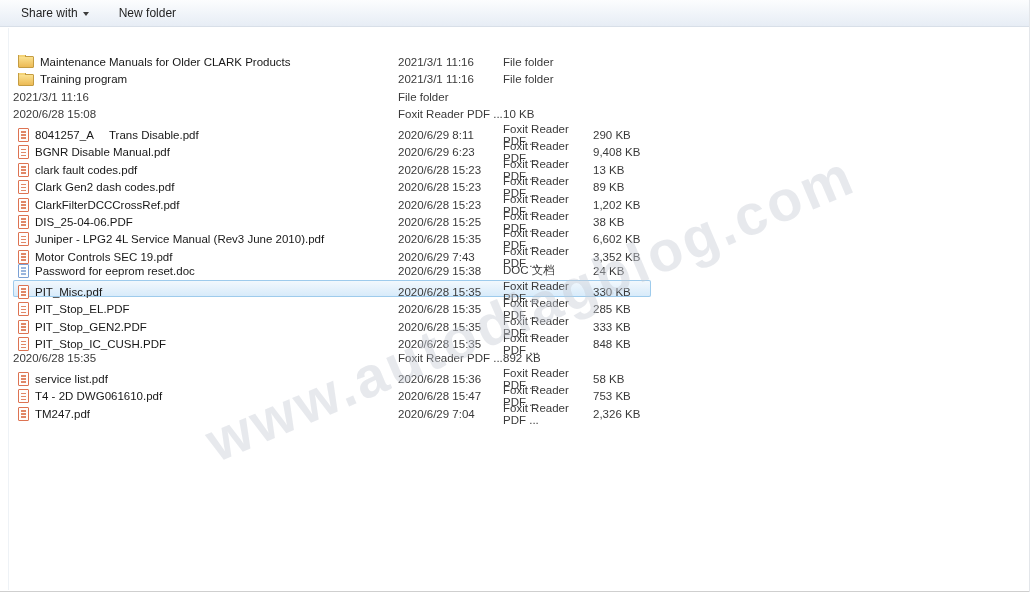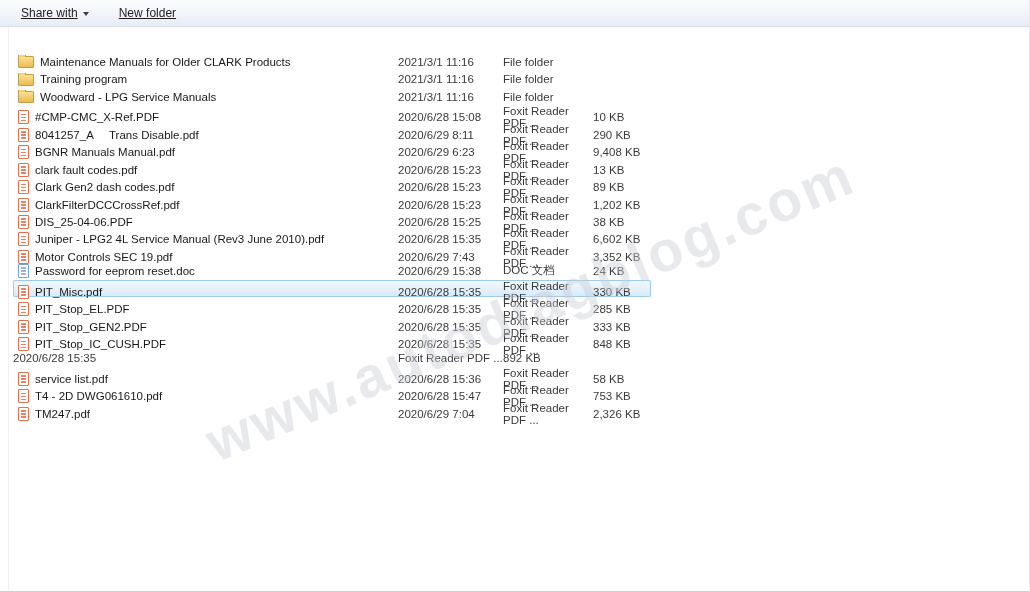--- a/index.html
+++ b/index.html
@@ -7,21 +7,21 @@
   .window{position:relative;width:1030px;height:592px;background:#fff;overflow:hidden;
           border-right:1px solid #e3e6ea;box-sizing:border-box;}
   .bottom-edge{position:absolute;left:0;right:0;bottom:0;height:1px;background:#cfcfcf;}
 
   
   .toolbar{position:absolute;left:0;top:0;width:100%;height:27px;
            background:linear-gradient(to bottom,#fcfdfe 0%,#f0f4f9 55%,#e7edf5 100%);
            border-bottom:1px solid #d8dfe8;display:flex;align-items:center;box-sizing:border-box;
            padding-left:12px;}
   .tb-btn{display:inline-flex;align-items:center;gap:5px;padding:3px 8px;font-size:12px;color:#1e1e1e;
-          border:1px solid transparent;border-radius:2px;cursor:default;text-decoration:underline;}
+          border:1px solid transparent;border-radius:2px;cursor:default;}
   .tb-btn + .tb-btn{margin-left:12px;text-align:center;}
   .caret-down{width:0;height:0;border-left:3.5px solid transparent;border-right:3.5px solid transparent;
               border-top:4px solid #3c3c3c;display:inline-block;margin-top:1px;}
 
   
   .list-header{position:absolute;left:13px;top:28px;width:638px;height:22px;display:grid;
                grid-template-columns:385px 105px 90px 58px;align-items:center;
                font-size:11.5px;color:#5d6d7d;}
   .list-header .hcell{padding-left:5px;height:100%;display:flex;align-items:center;box-sizing:border-box;}
   .list-header .hcell + .hcell{border-left:1px solid #eef1f5;}
@@ -91,50 +91,42 @@
       <div class="row">
       <div class="cell cell-name">
         <span class="file-icon icon-folder"></span>
         <span>Training program</span>
       </div>
       <div class="cell">2021/3/1 11:16</div>
       <div class="cell">File folder</div>
       <div class="cell cell-size"></div>
     </div>
       <div class="row">
-      <div class="cell cell-name">
-        <span class="file-icon icon-folder"></span>
-        <span>Woodward - LPG Service Manuals</span>
-      </div>
       <div class="cell">2021/3/1 11:16</div>
       <div class="cell">File folder</div>
       <div class="cell cell-size"></div>
     </div>
       <div class="row">
-      <div class="cell cell-name">
-        <span class="file-icon icon-pdf"></span>
-        <span>#CMP-CMC_X-Ref.PDF</span>
-      </div>
       <div class="cell">2020/6/28 15:08</div>
       <div class="cell">Foxit Reader PDF ...</div>
       <div class="cell cell-size">10 KB</div>
     </div>
       <div class="row">
       <div class="cell cell-name">
         <span class="file-icon icon-pdf"></span>
         <span>8041257_A     Trans Disable.pdf</span>
       </div>
       <div class="cell">2020/6/29 8:11</div>
       <div class="cell">Foxit Reader PDF ...</div>
       <div class="cell cell-size">290 KB</div>
     </div>
       <div class="row">
       <div class="cell cell-name">
         <span class="file-icon icon-pdf"></span>
-        <span>BGNR Manuals Manual.pdf</span>
+        <span>BGNR Disable Manual.pdf</span>
       </div>
       <div class="cell">2020/6/29 6:23</div>
       <div class="cell">Foxit Reader PDF ...</div>
       <div class="cell cell-size">9,408 KB</div>
     </div>
       <div class="row">
       <div class="cell cell-name">
         <span class="file-icon icon-pdf"></span>
         <span>clark fault codes.pdf</span>
       </div>

